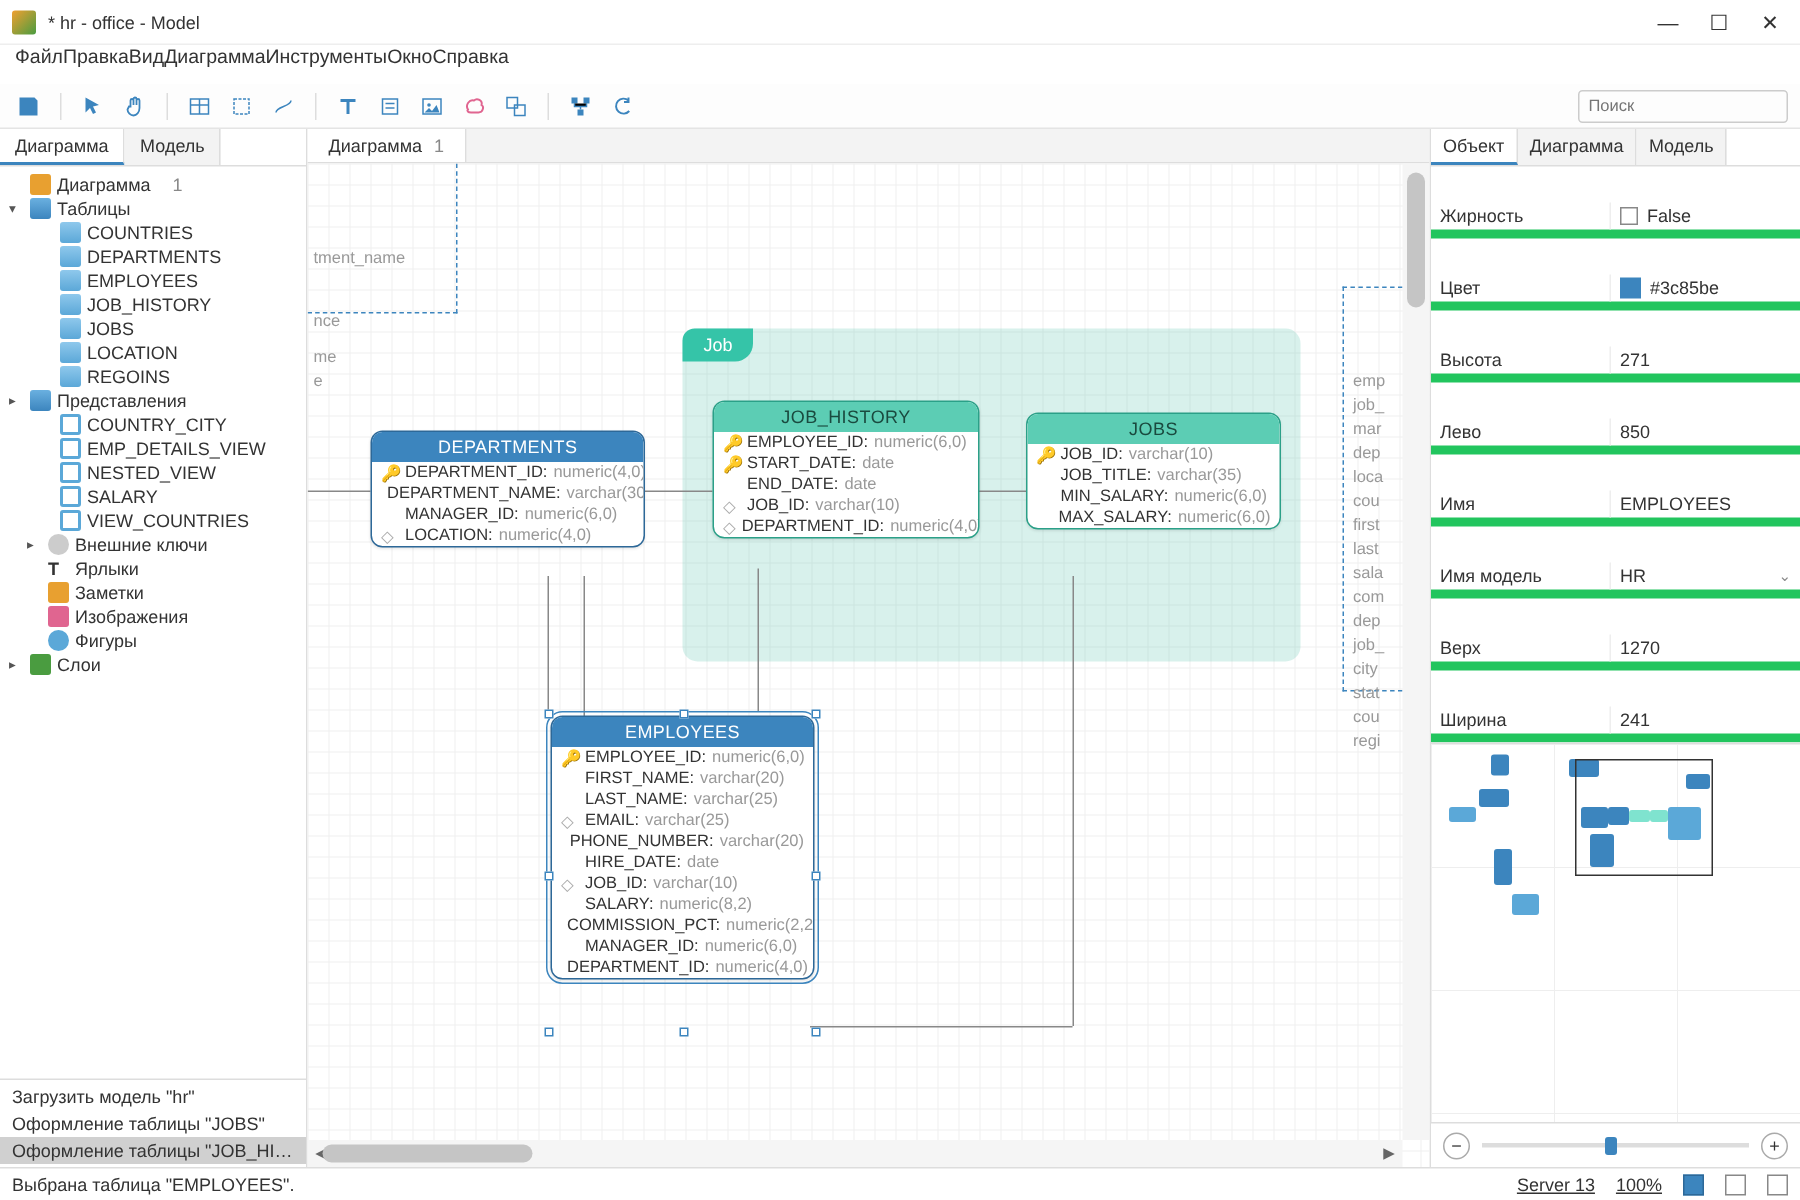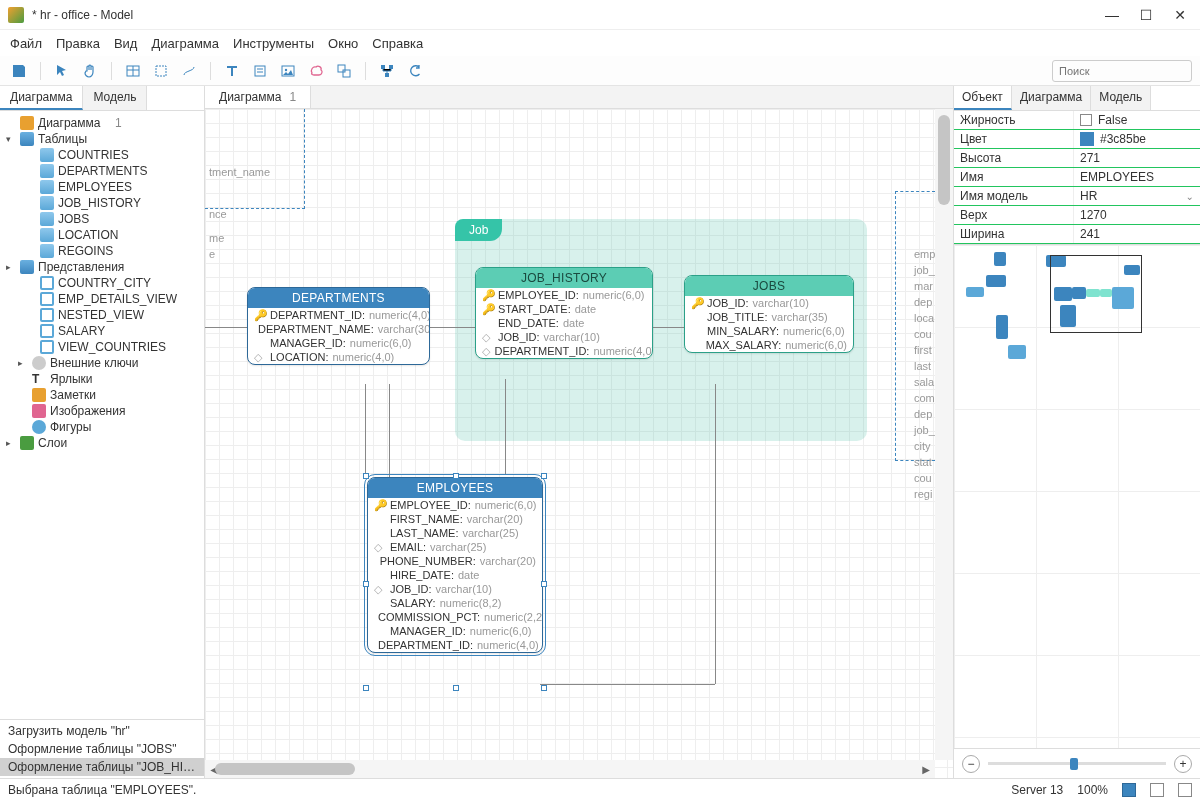--- a/index.html
+++ b/index.html
@@ -2,21 +2,21 @@
 <html><head>
 <meta charset="utf-8">
 <style>
 * { box-sizing: border-box; margin: 0; padding: 0; font-family: "Segoe UI", Tahoma, sans-serif; }
 body { width: 1200px; height: 800px; background: #fff; font-size: 12px; color: #333; overflow: hidden; display: flex; flex-direction: column; }
 .titlebar { height: 30px; display: flex; align-items: center; padding: 0 8px; border-bottom: 1px solid #eee; }
 .titlebar .app-icon { width: 16px; height: 16px; margin-right: 8px; background: linear-gradient(135deg, #f0a030, #4a9c40); border-radius: 2px; }
 .titlebar .title { flex: 1; font-size: 12px; }
 .titlebar .win-controls { display: flex; gap: 18px; margin-right: 4px; }
 .titlebar .win-btn { width: 16px; height: 16px; display: flex; align-items: center; justify-content: center; font-size: 14px; color: #333; cursor: pointer; }
-.menubar { height: 26px; display: flex; align-items: center; gap: 14px; padding: 0 10px; font-size: 13px; }
+.menubar { height: 26px; display: flex; padding: 0 10px; font-size: 13px; }
 .menubar span { cursor: pointer; }
 .toolbar { height: 30px; display: flex; align-items: center; padding: 0 8px; gap: 6px; background: #fdfdfd; border-bottom: 1px solid #e4e4e4; }
 .toolbar .sep { width: 1px; height: 18px; background: #ddd; margin: 0 4px; }
 .toolbar .tbtn { width: 22px; height: 22px; display: flex; align-items: center; justify-content: center; color: #3c85be; cursor: pointer; border-radius: 3px; }
 .toolbar .tbtn svg { width: 16px; height: 16px; }
 .toolbar .search { margin-left: auto; width: 140px; height: 22px; border: 1px solid #ccc; border-radius: 3px; display: flex; align-items: center; padding: 0 6px; }
 .toolbar .search input { border: none; outline: none; flex: 1; font-size: 11px; background: transparent; }
 .main { flex: 1; display: flex; overflow: hidden; }
 .left-panel { width: 205px; border-right: 1px solid #ddd; display: flex; flex-direction: column; background: #fff; }
 .left-tabs { display: flex; border-bottom: 1px solid #ddd; }
@@ -68,37 +68,37 @@
 .entity .erow .ftype { color: #999; }
 .key-pk { color: #e8a030; }
 .key-fk { color: #aaa; }
 .sel-handle { position: absolute; width: 6px; height: 6px; background:#fff; border:1px solid #3c85be; }
 .conn { position:absolute; border-color:#888; }
 .right-panel { width: 247px; border-left: 1px solid #ddd; display: flex; flex-direction: column; background: #fff; }
 .right-tabs { display: flex; border-bottom: 1px solid #ddd; }
 .right-tabs .tab { padding: 4px 8px; font-size: 12px; cursor: pointer; border-right: 1px solid #ddd; background: #f3f3f3; }
 .right-tabs .tab.active { background: #fff; border-bottom: 2px solid #3c85be; }
 .prop-list { }
-.prop-row { display: flex; border-bottom: 1px solid #22c55e; }
+.prop-row { display: flex; border-bottom: 6px solid #22c55e; margin-top: 24px; }
 .prop-row .plab { width: 120px; padding: 2px 6px; border-right: 1px solid #eee; }
 .prop-row .pval { flex: 1; padding: 2px 6px; display: flex; align-items: center; gap: 6px; }
 .prop-row .swatch { width: 14px; height: 14px; }
 .prop-row .chk { width: 12px; height: 12px; border:1px solid #888; }
 .prop-row .dd { margin-left:auto; color:#888; font-size:10px; }
 .minimap { flex: 1; border-top: 1px solid #ddd; position: relative; background: #fff;
   background-image: linear-gradient(#eee 1px, transparent 1px), linear-gradient(90deg, #eee 1px, transparent 1px);
   background-size: 82px 82px; }
 .minimap .viewport { position: absolute; border: 1px solid #333; }
 .minimap .blk { position: absolute; border-radius: 2px; }
 .zoom-bar { height: 30px; border-top: 1px solid #ddd; display: flex; align-items: center; padding: 0 8px; gap: 8px; }
 .zoom-bar .circ { width:18px; height:18px; border:1px solid #aaa; border-radius:50%; display:flex; align-items:center; justify-content:center; font-size:12px; cursor:pointer; }
 .zoom-bar .track { flex:1; height:3px; background:#ddd; position:relative; }
 .zoom-bar .track .thumb { position:absolute; left:46%; top:-4px; width:8px; height:12px; background:#3c85be; border-radius:2px; }
 .statusbar { height: 22px; border-top: 1px solid #ddd; display: flex; align-items: center; padding: 0 8px; font-size: 12px; }
-.statusbar .sp { margin-left: auto; display:flex; align-items:flex-end; gap:14px; }
+.statusbar .sp { margin-left: auto; display:flex; align-items:flex-end; gap:14px;text-decoration:underline; }
 .statusbar .sq { width:14px; height:14px; border:1px solid #888; }
 .statusbar .sq.filled { background:#3c85be; border-color:#2d6898; }
 </style>
 </head>
 <body>
 
 <div class="titlebar">
   <div class="app-icon"></div>
   <div class="title">* hr - office - Model</div>
   <div class="win-controls">
@@ -326,21 +326,21 @@
         <div class="faint-text" style="left:4px;top:48px">nce</div>
         <div class="faint-text" style="left:4px;top:72px">me</div>
         <div class="faint-text" style="left:4px;top:88px">e</div>
       </div>
 
       <div class="group-box" style="left:250px;top:110px;width:412px;height:222px">
         <div class="label">Job</div>
       </div>
 
       <div class="dashed-box" style="right:18px;top:82px;width:40px;height:270px;border-right:none">
-        <div class="faint-text" style="left:18px;top:6px;line-height:16px">
+        <div class="faint-text" style="left:6px;top:6px;line-height:16px">
           <div>emp</div>
             <div>job_</div>
             <div>mar</div>
             <div>dep</div>
           <div>loca</div>
             <div>cou</div>
             <div>first</div>
             <div>last</div>
           <div>sala</div>
             <div>com</div>
@@ -537,20 +537,24 @@
           <div class="pval">
             <span class="swatch" style="background:#3c85be"></span>
             <span>#3c85be</span>
           </div>
         </div>
       <div class="prop-row">
           <div class="plab">Высота</div>
           <div class="pval">271</div>
         </div>
       <div class="prop-row">
+          <div class="plab">Лево</div>
+          <div class="pval">850</div>
+        </div>
+      <div class="prop-row">
           <div class="plab">Имя</div>
           <div class="pval">EMPLOYEES</div>
         </div>
       <div class="prop-row">
           <div class="plab">Имя модель</div>
           <div class="pval">
             <span>HR</span>
             <span class="dd">⌄</span>
           </div>
         </div>

